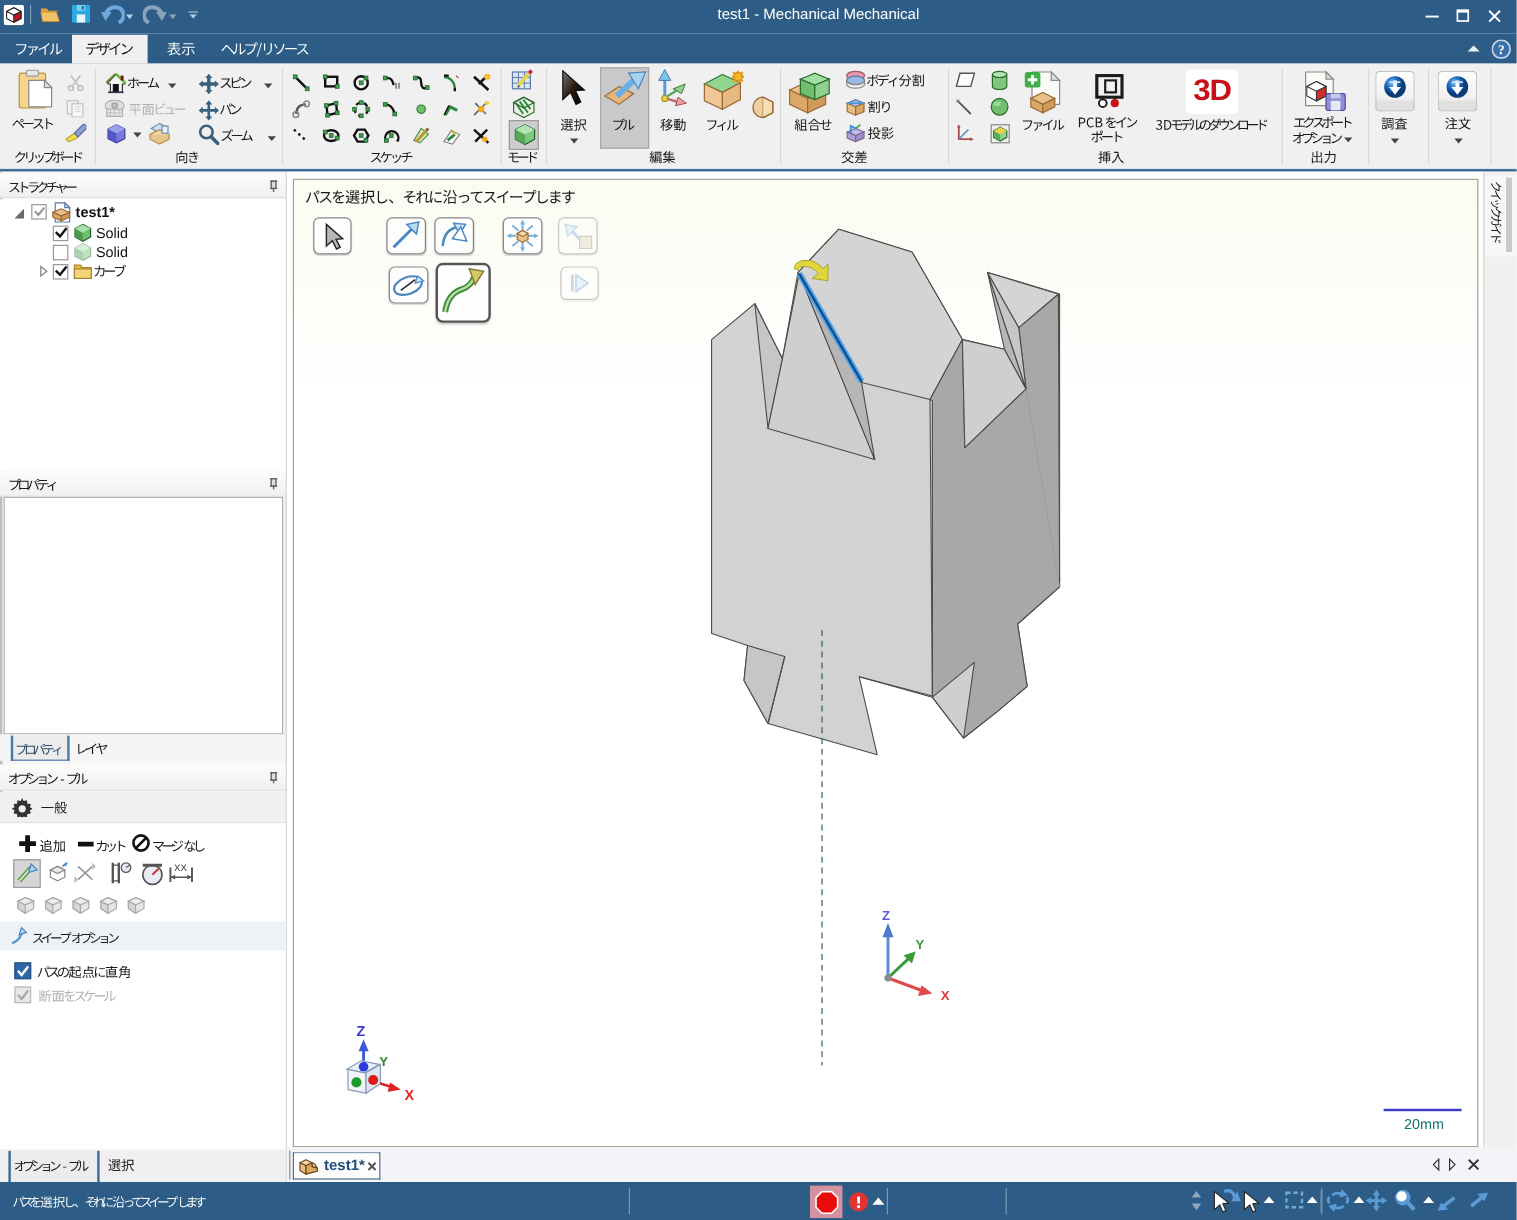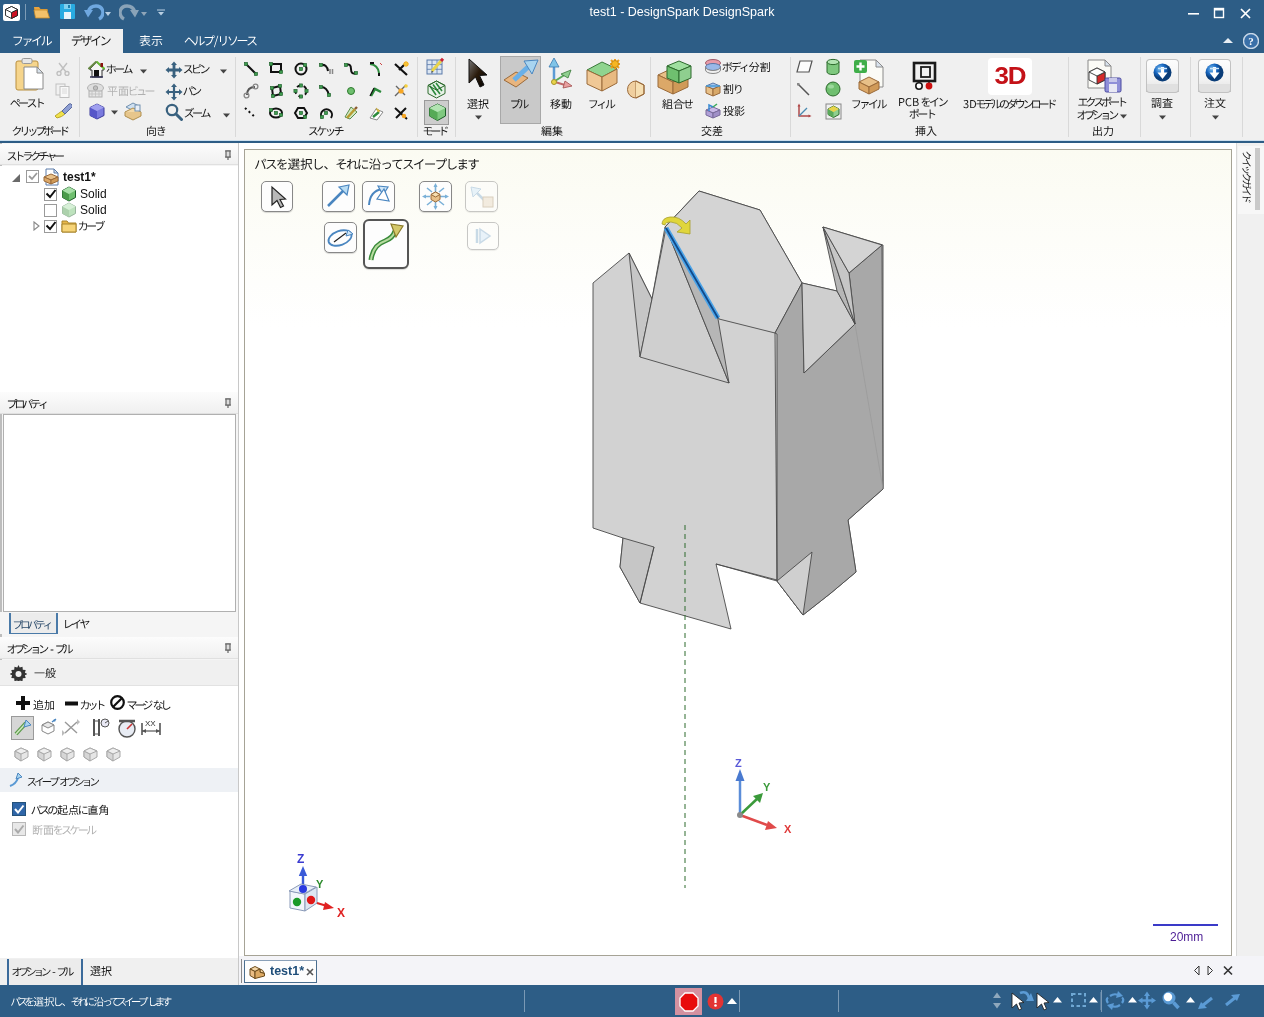--- a/index.html
+++ b/index.html
@@ -36,21 +36,21 @@
     <path d="M16,8 q-2,-6 -8,-6 q-6,0 -7,6 q0,5 4,7" fill="none" stroke="#8aa3b8" stroke-width="3.4"></path>
     <polygon points="20,6 11,6 16,13.5" fill="#8aa3b8"></polygon>
   </svg>
 <svg class="abs" style="left:140px;top:11px" width="8" height="6">
     <polygon points="1,1 7,1 4,5" fill="#8fa5b8"></polygon>
   </svg>
 <svg class="abs" style="left:156px;top:9px" width="10" height="8">
     <path d="M1,1 h8" stroke="#b9cfe2"></path>
     <polygon points="2,3 8,3 5,6.5" fill="#b9cfe2"></polygon>
   </svg>
-<div class="abs" style="left:100px;top:5px;width:1164px;text-align:center;font-size:12.5px;color:#fff">test1 - DesignSpark DesignSpark</div>
+<div class="abs" style="left:100px;top:5px;width:1164px;text-align:center;font-size:12.5px;color:#fff">test1 - Mechanical Mechanical</div>
 <svg class="abs" style="left:1185px;top:6px" width="75" height="16">
 <rect x="3" y="7" width="11" height="1.6" fill="#fff"></rect>
 <rect x="29.5" y="2.5" width="9" height="9" fill="none" stroke="#fff" stroke-width="1.4"></rect>
     <rect x="29.5" y="2.5" width="9" height="2" fill="#fff"></rect>
 <path d="M56,3 l9,9 M65,3 l-9,9" stroke="#fff" stroke-width="1.7"></path>
   </svg>
 <div class="abs" style="left:0;top:28px;width:1264px;height:25px;background:#2d5d86"></div>
 <div class="abs" style="left:60px;top:29px;width:63px;height:24px;background:#f0f0f0"></div>
 <svg style="position:absolute;left:12.8px;top:31.8px;overflow:visible" width="40" height="20">
     <path transform="translate(0,13.2)" d="M9.1 -8.0Q9.1 -7.9 9.0 -7.7Q9.0 -7.6 9.0 -7.4Q8.9 -6.9 8.7 -6.3Q8.5 -5.8 8.3 -5.2Q8.1 -4.5 7.8 -4.0Q7.5 -3.4 7.2 -3.0Q6.6 -2.3 5.9 -1.7Q5.3 -1.0 4.4 -0.6Q3.5 -0.1 2.4 0.3L1.6 -0.6Q2.8 -0.9 3.7 -1.4Q4.5 -1.8 5.2 -2.3Q5.8 -2.9 6.3 -3.5Q6.7 -4.1 7.1 -4.8Q7.4 -5.5 7.6 -6.2Q7.8 -6.9 7.9 -7.4Q7.7 -7.4 7.2 -7.4Q6.8 -7.4 6.1 -7.4Q5.5 -7.4 4.8 -7.4Q4.1 -7.4 3.5 -7.4Q2.8 -7.4 2.4 -7.4Q1.9 -7.4 1.7 -7.4Q1.4 -7.4 1.1 -7.4Q0.8 -7.4 0.5 -7.4V-8.5Q0.7 -8.4 0.9 -8.4Q1.1 -8.4 1.3 -8.4Q1.6 -8.4 1.7 -8.4Q1.9 -8.4 2.3 -8.4Q2.6 -8.4 3.1 -8.4Q3.6 -8.4 4.2 -8.4Q4.8 -8.4 5.4 -8.4Q6.0 -8.4 6.5 -8.4Q7.0 -8.4 7.3 -8.4Q7.6 -8.4 7.8 -8.4Q7.9 -8.4 8.1 -8.4Q8.2 -8.4 8.4 -8.4Z M18.8 -6.1Q18.7 -6.0 18.7 -5.9Q18.6 -5.8 18.5 -5.7Q18.4 -5.5 18.2 -5.2Q17.9 -4.8 17.6 -4.4Q17.3 -4.0 16.9 -3.6Q16.5 -3.2 16.1 -2.9L15.3 -3.5Q15.7 -3.7 16.2 -4.1Q16.6 -4.5 16.9 -4.9Q17.2 -5.3 17.4 -5.6Q17.2 -5.6 16.8 -5.6Q16.3 -5.6 15.7 -5.6Q15.1 -5.6 14.4 -5.6Q13.8 -5.6 13.2 -5.6Q12.6 -5.6 12.2 -5.6Q11.8 -5.6 11.7 -5.6Q11.4 -5.6 11.1 -5.6Q10.8 -5.6 10.5 -5.6V-6.6Q10.8 -6.6 11.1 -6.5Q11.4 -6.5 11.7 -6.5Q11.8 -6.5 12.2 -6.5Q12.6 -6.5 13.3 -6.5Q13.9 -6.5 14.6 -6.5Q15.3 -6.5 15.9 -6.5Q16.5 -6.5 17.0 -6.5Q17.4 -6.5 17.6 -6.5Q17.7 -6.5 17.8 -6.5Q17.9 -6.5 18.0 -6.5Q18.2 -6.6 18.2 -6.6ZM14.8 -4.8Q14.7 -4.1 14.7 -3.4Q14.6 -2.7 14.5 -2.1Q14.3 -1.5 14.0 -1.0Q13.7 -0.4 13.2 0.1Q12.7 0.5 11.9 0.9L11.1 0.3Q11.3 0.2 11.5 0.1Q11.7 0.0 11.9 -0.1Q12.7 -0.7 13.1 -1.3Q13.5 -1.9 13.6 -2.6Q13.8 -3.3 13.8 -4.1Q13.8 -4.3 13.8 -4.5Q13.7 -4.7 13.7 -4.8Z M19.0 -4.3Q20.6 -4.8 21.9 -5.4Q23.3 -6.0 24.3 -6.6Q24.9 -7.0 25.5 -7.4Q26.1 -7.9 26.6 -8.4Q27.1 -8.9 27.6 -9.4L28.4 -8.6Q27.8 -8.1 27.3 -7.6Q26.7 -7.1 26.0 -6.6Q25.4 -6.1 24.7 -5.7Q24.0 -5.3 23.2 -4.9Q22.3 -4.5 21.4 -4.1Q20.5 -3.7 19.5 -3.4ZM24.1 -6.1 25.1 -6.4V-0.9Q25.1 -0.7 25.1 -0.4Q25.1 -0.2 25.1 0.0Q25.2 0.3 25.2 0.4H24.0Q24.0 0.3 24.0 0.0Q24.1 -0.2 24.1 -0.4Q24.1 -0.7 24.1 -0.9Z M33.9 -0.3Q33.9 -0.4 33.9 -0.6Q34.0 -0.7 34.0 -0.9Q34.0 -1.0 34.0 -1.5Q34.0 -1.9 34.0 -2.5Q34.0 -3.1 34.0 -3.7Q34.0 -4.4 34.0 -5.1Q34.0 -5.8 34.0 -6.5Q34.0 -7.1 34.0 -7.5Q34.0 -8.0 34.0 -8.1Q34.0 -8.5 33.9 -8.7Q33.9 -8.9 33.9 -9.0H35.0Q35.0 -8.9 35.0 -8.7Q35.0 -8.5 35.0 -8.1Q35.0 -7.9 35.0 -7.5Q35.0 -7.1 35.0 -6.5Q35.0 -5.9 35.0 -5.2Q35.0 -4.5 35.0 -3.8Q35.0 -3.2 35.0 -2.6Q35.0 -2.0 35.0 -1.6Q35.0 -1.3 35.0 -1.2Q35.5 -1.4 36.2 -1.9Q36.8 -2.3 37.4 -2.9Q38.0 -3.5 38.5 -4.1L39.0 -3.3Q38.5 -2.6 37.8 -2.0Q37.1 -1.4 36.4 -0.9Q35.6 -0.3 34.9 0.0Q34.8 0.1 34.7 0.2Q34.6 0.2 34.5 0.3ZM28.4 -0.3Q29.1 -0.9 29.7 -1.6Q30.2 -2.4 30.5 -3.3Q30.6 -3.7 30.7 -4.3Q30.8 -4.9 30.8 -5.6Q30.8 -6.3 30.8 -6.9Q30.8 -7.6 30.8 -8.1Q30.8 -8.4 30.8 -8.6Q30.8 -8.8 30.8 -9.0H31.9Q31.9 -8.9 31.8 -8.8Q31.8 -8.6 31.8 -8.4Q31.8 -8.3 31.8 -8.1Q31.8 -7.6 31.8 -6.9Q31.8 -6.2 31.7 -5.5Q31.7 -4.8 31.6 -4.1Q31.6 -3.4 31.4 -3.0Q31.2 -2.0 30.6 -1.2Q30.1 -0.3 29.3 0.3Z" fill="#ffffff"></path>
@@ -854,21 +854,21 @@
 <polygon points="22,63 34,55 34,39 22,46" fill="#dde7f2"></polygon>
 <polygon points="6,43 18,36 33,39 21,46" fill="#e8eff7"></polygon>
 </g>
 <circle cx="20" cy="41" r="4" fill="#2a3ae0"></circle>
 <circle cx="14" cy="54" r="4.2" fill="#1a9a28"></circle>
 <circle cx="28" cy="52" r="4.2" fill="#e01818"></circle>
 <path d="M34,55 L44,58" stroke="#e02222" stroke-width="2.2"></path>
     <polygon points="51,60 40,62 42,54" fill="#e02222"></polygon>
 </svg>
 <div class="abs" style="left:1153px;top:924px;width:65px;height:2px;background:#3a3ac8"></div>
-<div class="abs" style="left:1170px;top:930px;font-size:12px;color:#4c1d95">20mm</div>
+<div class="abs" style="left:1170px;top:930px;font-size:12px;color:#0f766e">20mm</div>
 <div class="abs" style="left:1236px;top:143px;width:28px;height:842px;background:#f0f0f0;border-left:1px solid #d8d8d8"></div>
 <div class="abs" style="left:1238px;top:146px;width:26px;height:68px;background:#f7f7f7"></div>
 <div class="abs" style="left:1255px;top:148px;width:5px;height:62px;background:#c9c9c9"></div>
 <svg style="position:absolute;left:1254.0px;top:152.0px;overflow:visible;transform:rotate(90deg);transform-origin:0 0" width="52" height="17">
     <path transform="translate(0,11.0)" d="M7.3 -6.3Q7.3 -6.1 7.2 -6.0Q7.1 -5.8 7.1 -5.7Q7.0 -5.2 6.7 -4.6Q6.5 -4.0 6.1 -3.4Q5.8 -2.8 5.3 -2.3Q4.6 -1.4 3.7 -0.8Q2.7 -0.1 1.3 0.4L0.6 -0.2Q1.5 -0.5 2.3 -0.9Q3.0 -1.3 3.6 -1.7Q4.2 -2.2 4.6 -2.7Q5.0 -3.2 5.3 -3.7Q5.6 -4.3 5.9 -4.8Q6.1 -5.4 6.2 -5.8H2.5L2.8 -6.6Q2.9 -6.6 3.3 -6.6Q3.6 -6.6 4.0 -6.6Q4.4 -6.6 4.9 -6.6Q5.3 -6.6 5.6 -6.6Q5.9 -6.6 6.0 -6.6Q6.2 -6.6 6.4 -6.6Q6.5 -6.6 6.7 -6.7ZM4.0 -7.8Q3.8 -7.6 3.7 -7.3Q3.6 -7.1 3.5 -7.0Q3.2 -6.4 2.8 -5.8Q2.3 -5.2 1.7 -4.5Q1.1 -3.9 0.3 -3.4L-0.4 -3.9Q0.2 -4.3 0.7 -4.7Q1.3 -5.2 1.6 -5.6Q2.0 -6.1 2.3 -6.5Q2.6 -6.9 2.7 -7.3Q2.8 -7.4 2.9 -7.6Q3.0 -7.9 3.0 -8.1Z M6.7 -3.6Q8.0 -4.0 9.1 -4.5Q10.2 -5.0 11.0 -5.5Q11.6 -5.8 12.0 -6.2Q12.5 -6.6 13.0 -7.0Q13.4 -7.4 13.8 -7.8L14.4 -7.2Q14.0 -6.8 13.5 -6.3Q13.0 -5.9 12.5 -5.5Q11.9 -5.1 11.4 -4.7Q10.8 -4.4 10.1 -4.1Q9.4 -3.7 8.6 -3.4Q7.9 -3.1 7.1 -2.8ZM10.9 -5.1 11.7 -5.3V-0.8Q11.7 -0.6 11.7 -0.4Q11.7 -0.2 11.8 0.0Q11.8 0.2 11.8 0.3H10.8Q10.8 0.2 10.8 0.0Q10.9 -0.2 10.9 -0.4Q10.9 -0.6 10.9 -0.8Z M17.8 -5.8Q17.9 -5.6 18.0 -5.3Q18.1 -5.0 18.2 -4.7Q18.4 -4.4 18.5 -4.1Q18.6 -3.8 18.6 -3.6L17.9 -3.3Q17.8 -3.5 17.7 -3.8Q17.6 -4.1 17.5 -4.4Q17.4 -4.8 17.3 -5.0Q17.2 -5.3 17.1 -5.5ZM21.5 -5.2Q21.4 -5.0 21.4 -4.9Q21.3 -4.8 21.3 -4.7Q21.1 -3.9 20.8 -3.1Q20.4 -2.3 19.9 -1.6Q19.2 -0.8 18.3 -0.2Q17.5 0.4 16.6 0.7L16.0 0.1Q16.5 -0.1 17.1 -0.4Q17.7 -0.7 18.3 -1.1Q18.8 -1.5 19.2 -2.0Q19.6 -2.5 19.9 -3.0Q20.1 -3.6 20.3 -4.2Q20.5 -4.8 20.6 -5.5ZM15.5 -5.3Q15.6 -5.1 15.7 -4.8Q15.8 -4.5 16.0 -4.2Q16.1 -3.8 16.2 -3.5Q16.3 -3.2 16.4 -3.0L15.7 -2.7Q15.6 -2.9 15.5 -3.2Q15.4 -3.6 15.2 -3.9Q15.1 -4.3 15.0 -4.6Q14.8 -4.8 14.8 -5.0Z M28.9 -6.3Q28.9 -6.1 28.8 -6.0Q28.7 -5.8 28.7 -5.7Q28.6 -5.2 28.3 -4.6Q28.1 -4.0 27.7 -3.4Q27.4 -2.8 26.9 -2.3Q26.2 -1.4 25.3 -0.8Q24.3 -0.1 22.9 0.4L22.2 -0.2Q23.1 -0.5 23.9 -0.9Q24.6 -1.3 25.2 -1.7Q25.8 -2.2 26.2 -2.7Q26.6 -3.2 26.9 -3.7Q27.2 -4.3 27.5 -4.8Q27.7 -5.4 27.8 -5.8H24.1L24.4 -6.6Q24.5 -6.6 24.9 -6.6Q25.2 -6.6 25.6 -6.6Q26.0 -6.6 26.5 -6.6Q26.9 -6.6 27.2 -6.6Q27.5 -6.6 27.6 -6.6Q27.8 -6.6 28.0 -6.6Q28.1 -6.6 28.3 -6.7ZM25.6 -7.8Q25.4 -7.6 25.3 -7.3Q25.2 -7.1 25.1 -7.0Q24.8 -6.4 24.4 -5.8Q23.9 -5.2 23.3 -4.5Q22.7 -3.9 21.9 -3.4L21.2 -3.9Q21.8 -4.3 22.3 -4.7Q22.9 -5.2 23.2 -5.6Q23.6 -6.1 23.9 -6.5Q24.2 -6.9 24.3 -7.3Q24.4 -7.4 24.5 -7.6Q24.6 -7.9 24.6 -8.1Z M34.9 -7.8Q35.1 -7.7 35.2 -7.4Q35.4 -7.2 35.5 -6.9Q35.6 -6.7 35.7 -6.5L35.2 -6.2Q35.1 -6.5 34.8 -6.9Q34.6 -7.3 34.4 -7.6ZM36.0 -8.2Q36.2 -8.1 36.3 -7.8Q36.5 -7.6 36.6 -7.3Q36.8 -7.1 36.9 -6.9L36.3 -6.6Q36.2 -7.0 35.9 -7.3Q35.7 -7.7 35.5 -8.0ZM32.3 -7.8Q32.3 -7.6 32.2 -7.4Q32.2 -7.1 32.2 -6.9Q32.2 -5.4 31.9 -4.3Q31.7 -3.1 31.3 -2.3Q30.9 -1.4 30.3 -0.8Q29.8 -0.1 29.0 0.4L28.3 -0.2Q28.5 -0.3 28.8 -0.5Q29.1 -0.7 29.3 -0.9Q29.8 -1.4 30.2 -1.9Q30.5 -2.5 30.8 -3.2Q31.1 -3.9 31.2 -4.8Q31.4 -5.7 31.4 -6.9Q31.4 -7.0 31.4 -7.2Q31.4 -7.3 31.4 -7.5Q31.4 -7.6 31.3 -7.8ZM35.8 -5.7Q35.7 -5.6 35.7 -5.4Q35.7 -5.3 35.7 -5.2Q35.7 -4.9 35.7 -4.4Q35.6 -3.9 35.6 -3.4Q35.6 -2.8 35.5 -2.2Q35.4 -1.6 35.3 -1.1Q35.2 -0.7 35.1 -0.4Q34.9 -0.0 34.7 0.1Q34.4 0.2 34.0 0.2Q33.6 0.2 33.2 0.2Q32.8 0.2 32.4 0.2L32.3 -0.7Q32.7 -0.6 33.1 -0.6Q33.5 -0.5 33.8 -0.5Q34.0 -0.5 34.2 -0.6Q34.3 -0.7 34.4 -0.9Q34.5 -1.1 34.6 -1.5Q34.7 -1.9 34.7 -2.4Q34.8 -2.9 34.8 -3.4Q34.9 -3.9 34.9 -4.4Q34.9 -4.8 34.9 -5.2H29.6Q29.3 -5.2 29.0 -5.2Q28.7 -5.1 28.5 -5.1V-6.0Q28.7 -5.9 29.0 -5.9Q29.3 -5.9 29.6 -5.9H34.6Q34.8 -5.9 34.9 -5.9Q35.1 -5.9 35.2 -6.0Z M35.5 -3.6Q36.8 -4.0 37.9 -4.5Q39.0 -5.0 39.8 -5.5Q40.4 -5.8 40.8 -6.2Q41.3 -6.6 41.8 -7.0Q42.2 -7.4 42.6 -7.8L43.2 -7.2Q42.8 -6.8 42.3 -6.3Q41.8 -5.9 41.3 -5.5Q40.7 -5.1 40.2 -4.7Q39.6 -4.4 38.9 -4.1Q38.2 -3.7 37.4 -3.4Q36.7 -3.1 35.9 -2.8ZM39.7 -5.1 40.5 -5.3V-0.8Q40.5 -0.6 40.5 -0.4Q40.5 -0.2 40.6 0.0Q40.6 0.2 40.6 0.3H39.6Q39.6 0.2 39.6 0.0Q39.7 -0.2 39.7 -0.4Q39.7 -0.6 39.7 -0.8Z M48.4 -7.2Q48.5 -7.0 48.7 -6.8Q48.8 -6.5 49.0 -6.2Q49.2 -5.9 49.3 -5.7L48.7 -5.4Q48.6 -5.7 48.4 -6.0Q48.3 -6.2 48.1 -6.5Q48.0 -6.7 47.8 -7.0ZM49.6 -7.7Q49.7 -7.5 49.9 -7.3Q50.0 -7.0 50.2 -6.7Q50.4 -6.4 50.5 -6.2L49.9 -5.9Q49.8 -6.2 49.7 -6.5Q49.5 -6.7 49.4 -7.0Q49.2 -7.2 49.0 -7.4ZM44.9 -0.8Q44.9 -0.9 44.9 -1.3Q44.9 -1.7 44.9 -2.3Q44.9 -2.9 44.9 -3.6Q44.9 -4.2 44.9 -4.8Q44.9 -5.4 44.9 -5.9Q44.9 -6.4 44.9 -6.6Q44.9 -6.8 44.8 -7.1Q44.8 -7.4 44.8 -7.6H45.8Q45.7 -7.4 45.7 -7.1Q45.7 -6.8 45.7 -6.6Q45.7 -6.2 45.7 -5.6Q45.7 -5.1 45.7 -4.5Q45.7 -3.9 45.7 -3.3Q45.7 -2.6 45.7 -2.1Q45.7 -1.6 45.7 -1.2Q45.7 -0.9 45.7 -0.8Q45.7 -0.6 45.7 -0.4Q45.7 -0.2 45.7 0.1Q45.7 0.3 45.8 0.4H44.8Q44.8 0.2 44.8 -0.1Q44.9 -0.5 44.9 -0.8ZM45.5 -5.0Q46.0 -4.8 46.6 -4.6Q47.2 -4.4 47.8 -4.2Q48.4 -4.0 49.0 -3.7Q49.5 -3.5 50.0 -3.3L49.6 -2.4Q49.2 -2.7 48.6 -2.9Q48.1 -3.2 47.5 -3.4Q47.0 -3.6 46.4 -3.8Q45.9 -4.0 45.5 -4.1Z" fill="#1a1a1a"></path>
   </svg>
 <div class="abs" style="left:239px;top:956px;width:1025px;height:29px;background:#f4f4f8"></div>
 <div class="abs" style="left:241px;top:959px;width:1px;height:24px;background:#8a8a8a"></div>
 <div class="abs" style="left:244px;top:960px;width:73px;height:23px;background:#fdfdfd;border:1px solid #4a6e8f;border-top-color:#8aa0b8"></div>
 <svg class="abs" style="left:248px;top:962px" width="19" height="19">

